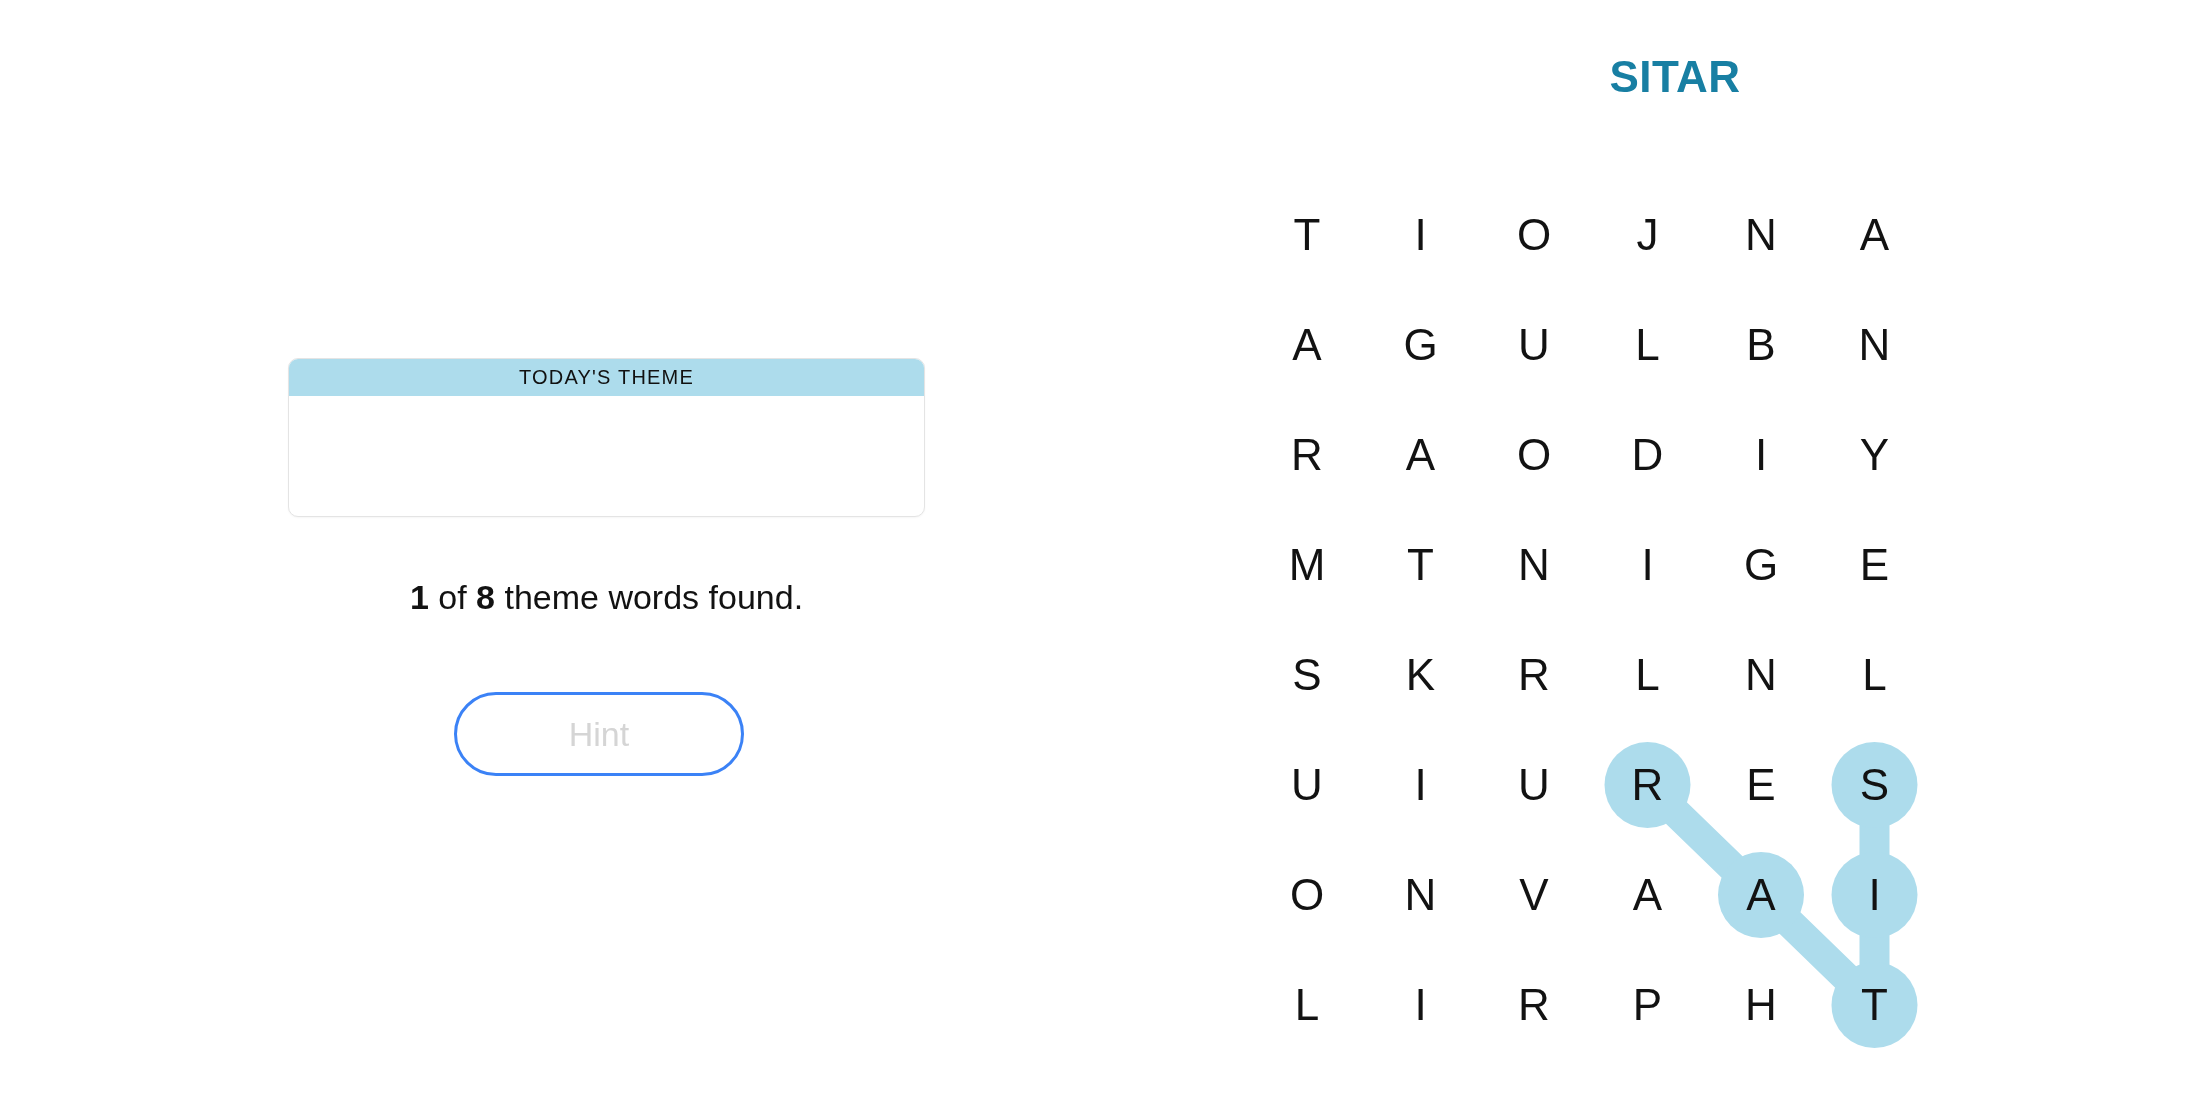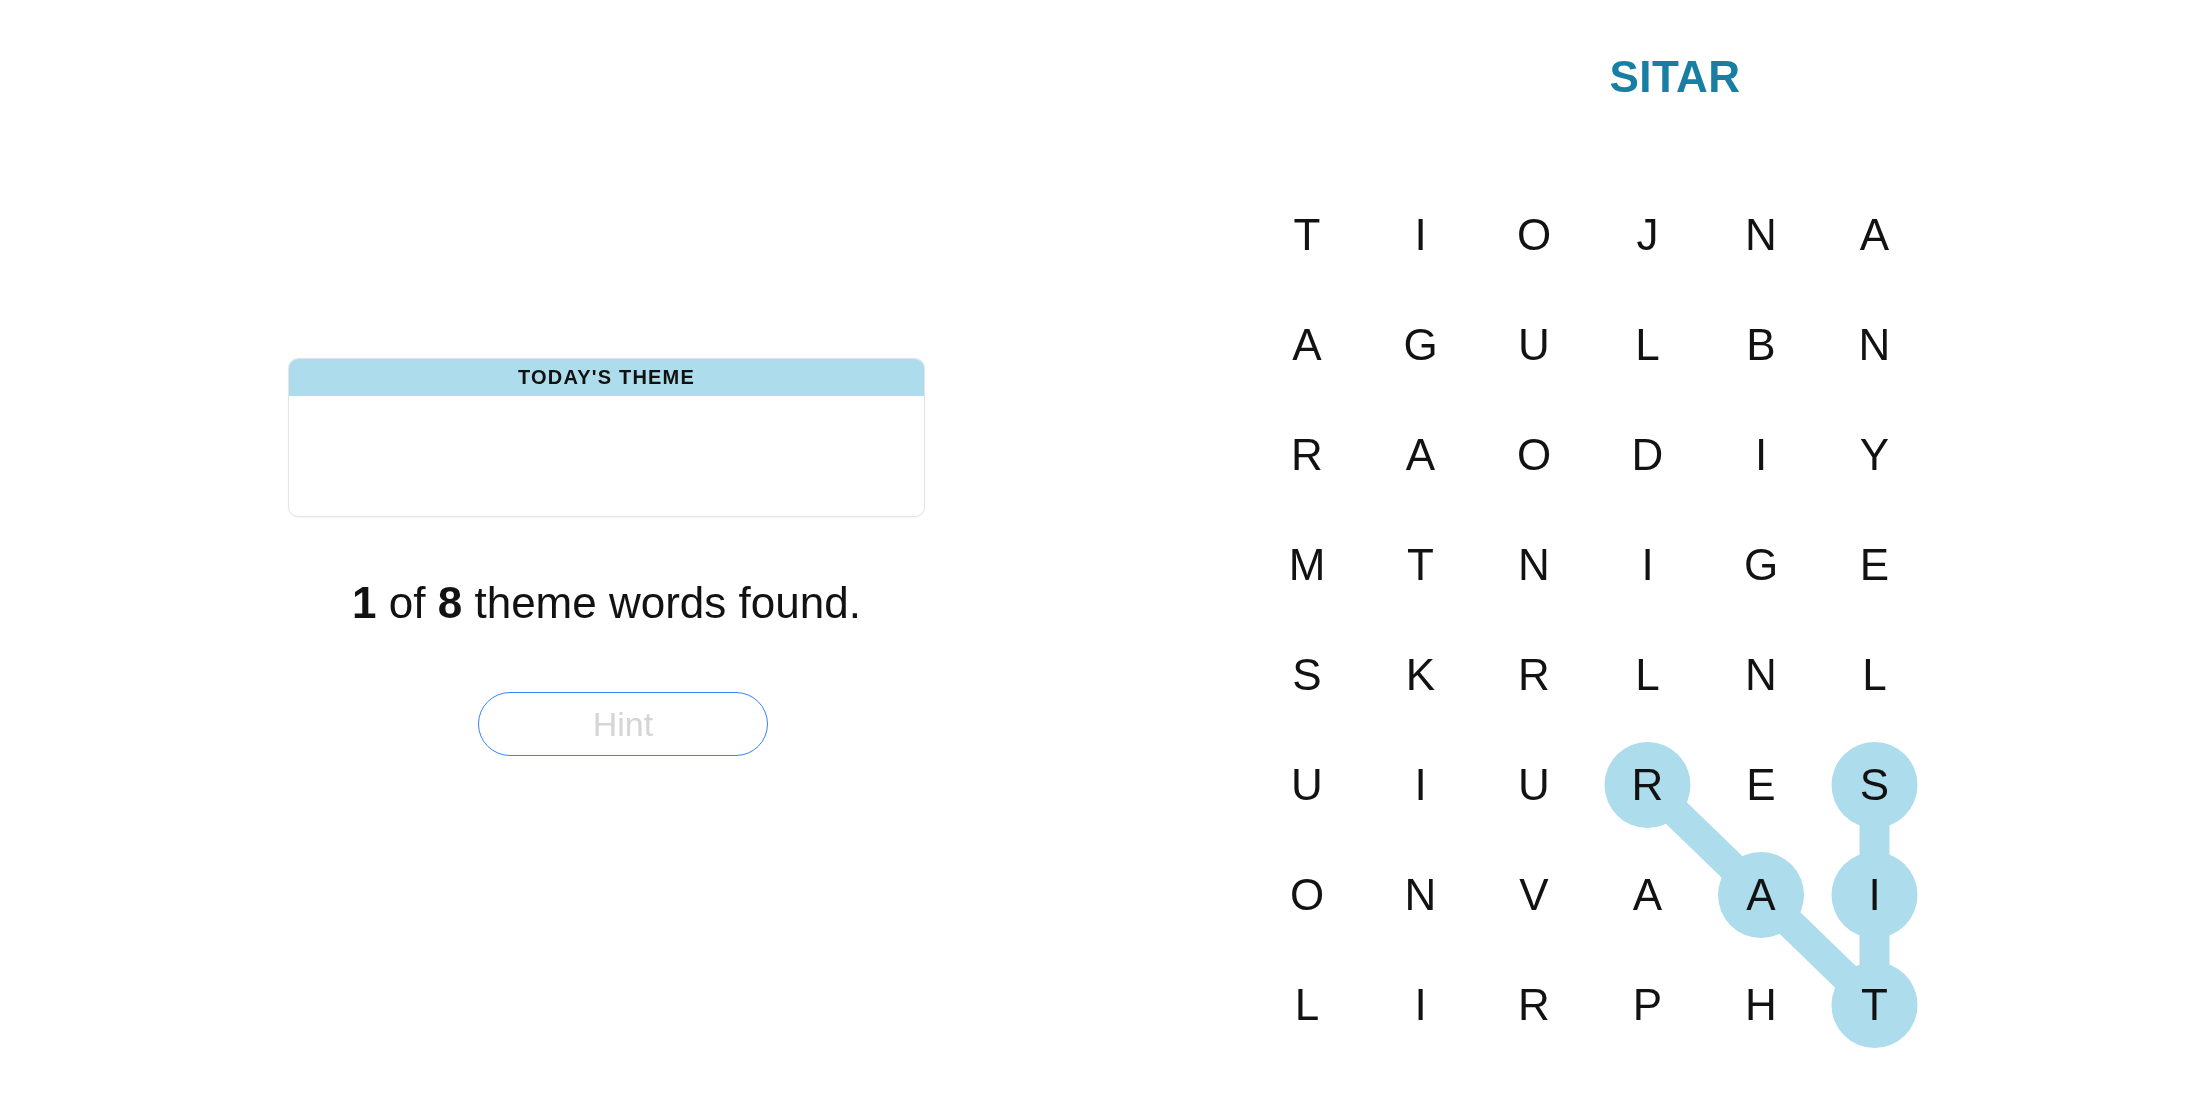--- a/index.html
+++ b/index.html
@@ -40,21 +40,21 @@
   }
   #theme-card-header {
     height: 37px;
     background: #ADDCEC;
     display: flex;
     align-items: center;
     justify-content: center;
   }
   #theme-card-header-label {
     font-size: 20px;
-    font-weight: 700;
+    font-weight: 400;
     letter-spacing: 1.2px;
     color: #111111;
     font-family: "Liberation Sans", sans-serif;
   }
   #theme-card-body {
     height: 120px;
     display: flex;
     align-items: center;
     justify-content: center;
     background: #ffffff;
@@ -68,34 +68,34 @@
     letter-spacing: -0.3px;
     white-space: nowrap;
   }
 
   #progress-line {
     position: absolute;
     left: 288px;
     top: 578px;
     width: 637px;
     text-align: center;
-    font-size: 44px;
+    font-size: 34px;
     color: #121212;
     font-family: "Liberation Sans Narrow", "Liberation Sans", sans-serif;
     white-space: nowrap;
   }
   #progress-line .num { font-weight: 700; }
 
   #hint-button {
     position: absolute;
-    left: 478px;
+    left: 454px;
     top: 692px;
     width: 290px;
-    height: 64px;
-    border: 1px solid #3b82f6;
+    height: 84px;
+    border: 3px solid #3b82f6;
     border-radius: 44px;
     background: #ffffff;
     color: #d5d5d5;
     font-size: 34px;
     font-family: "Liberation Sans", sans-serif;
     display: flex;
     align-items: center;
     justify-content: center;
     cursor: default;
     box-sizing: border-box;

